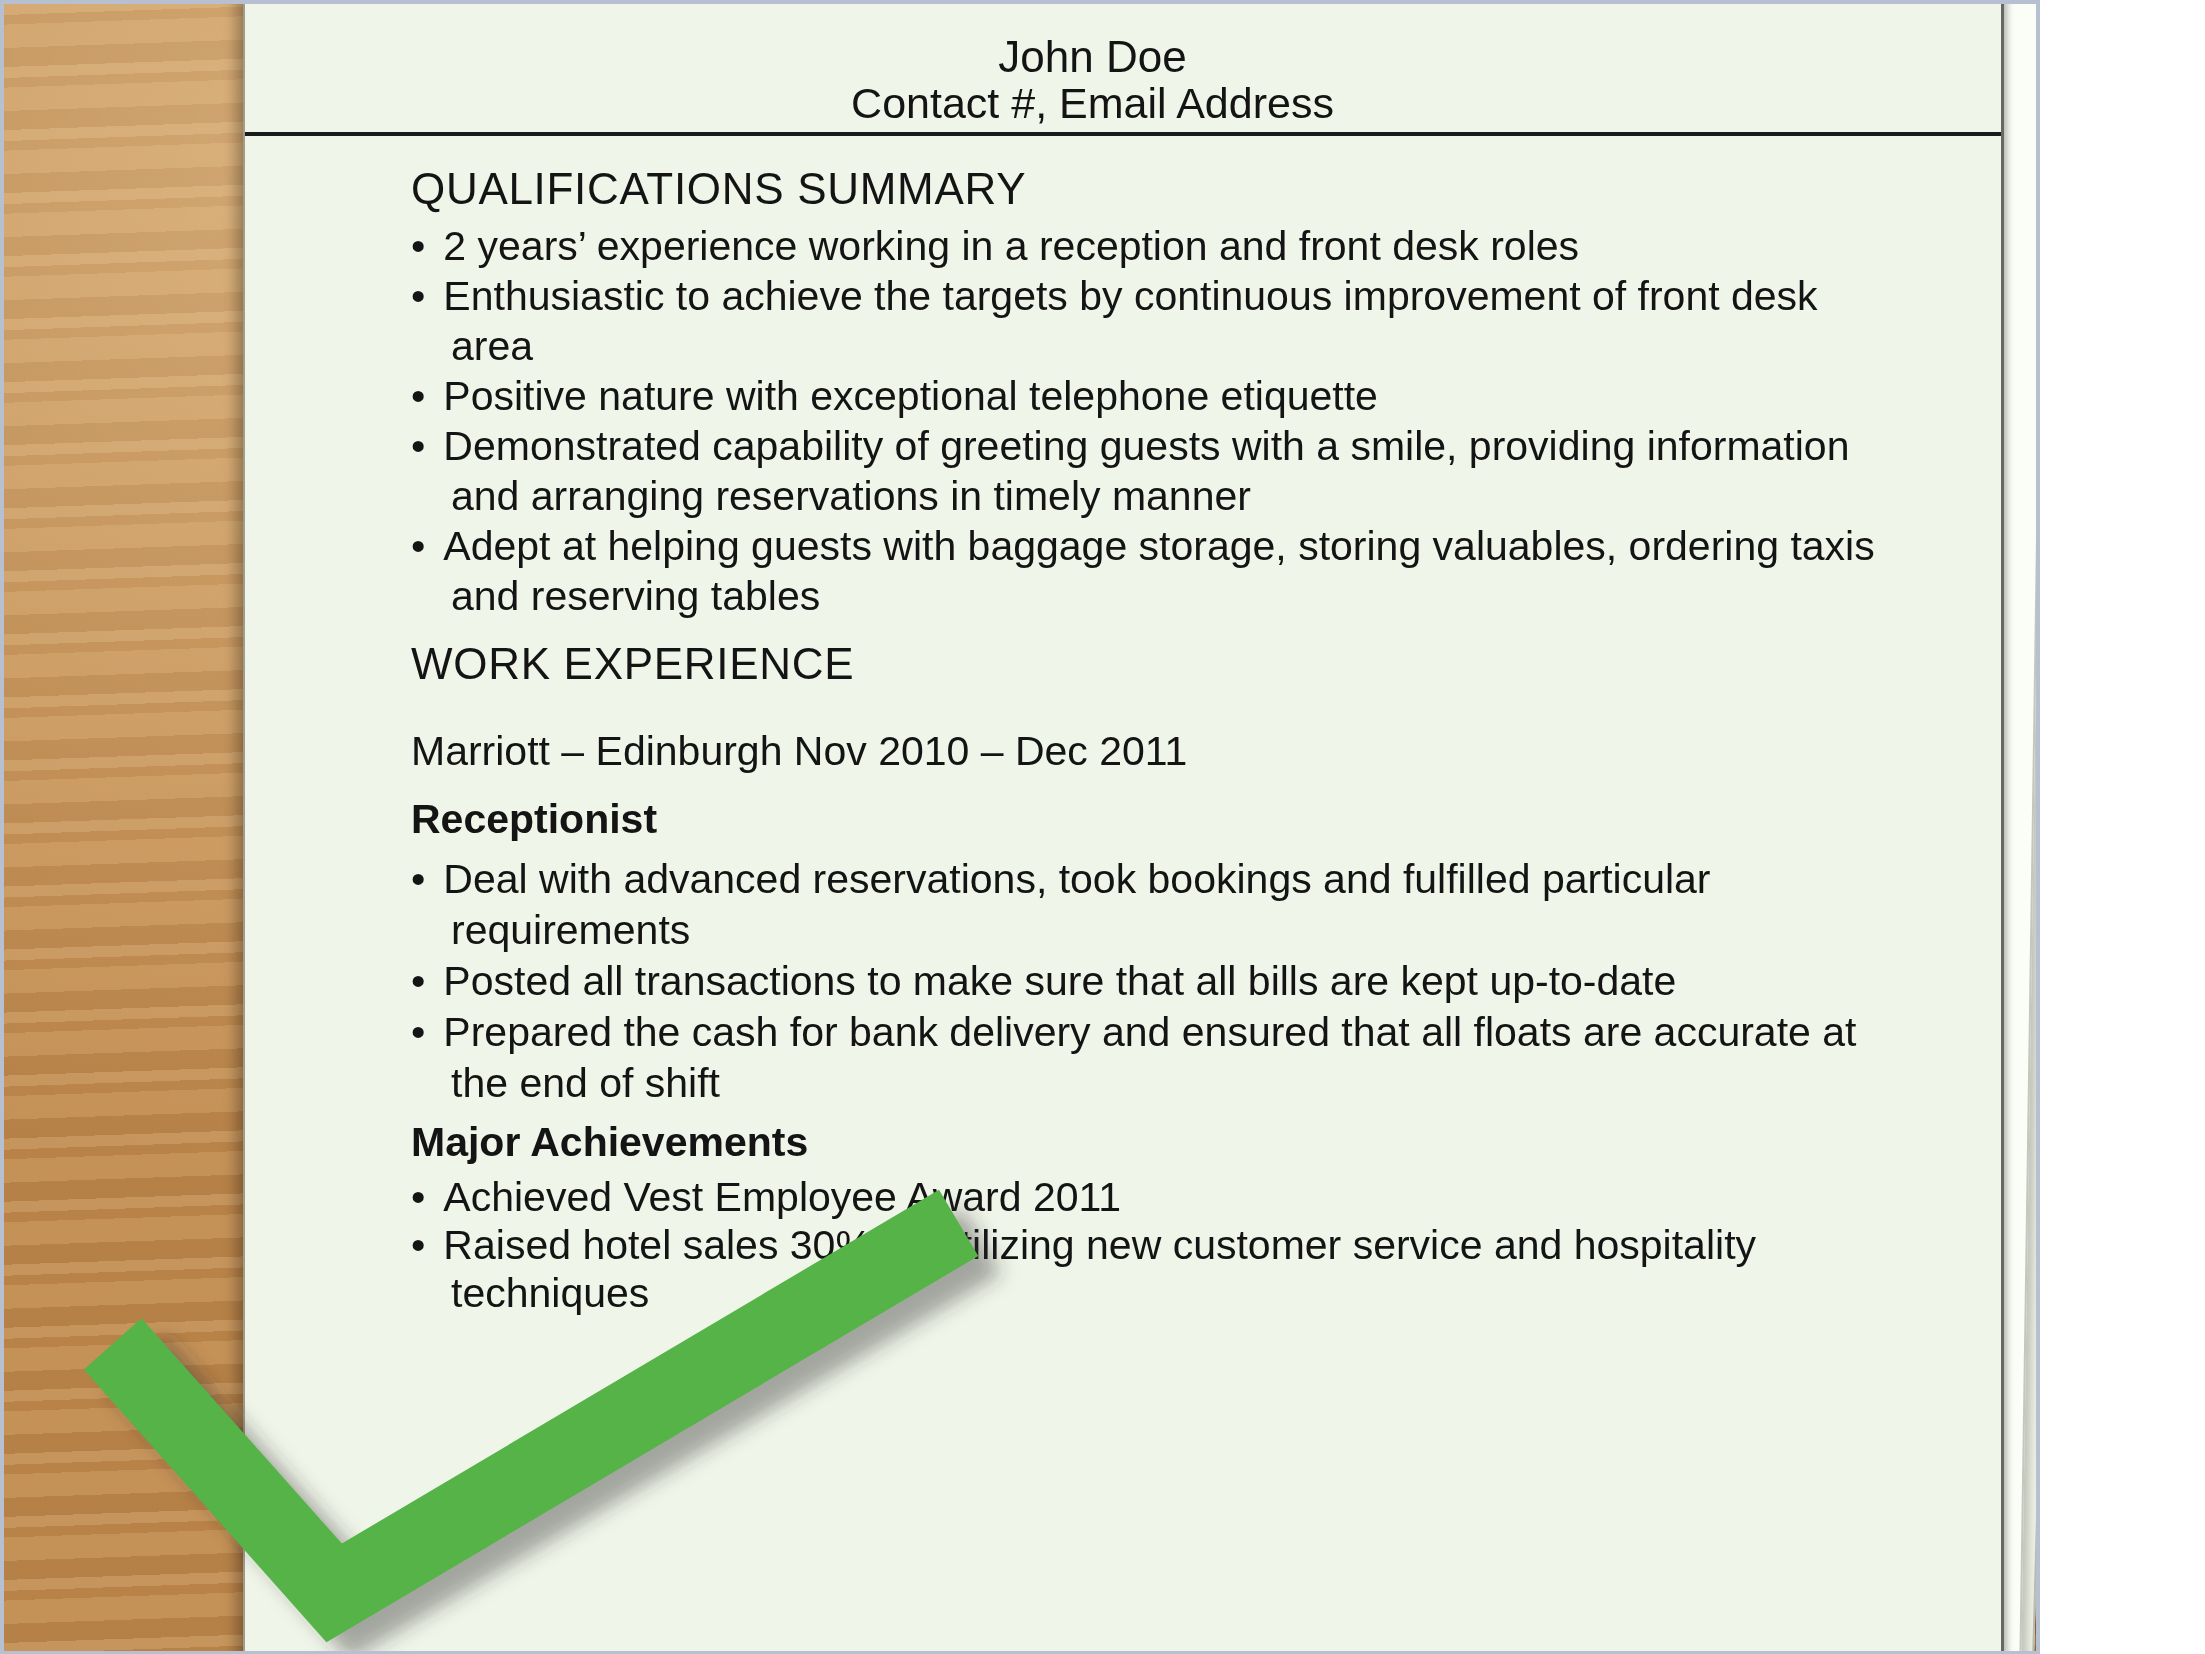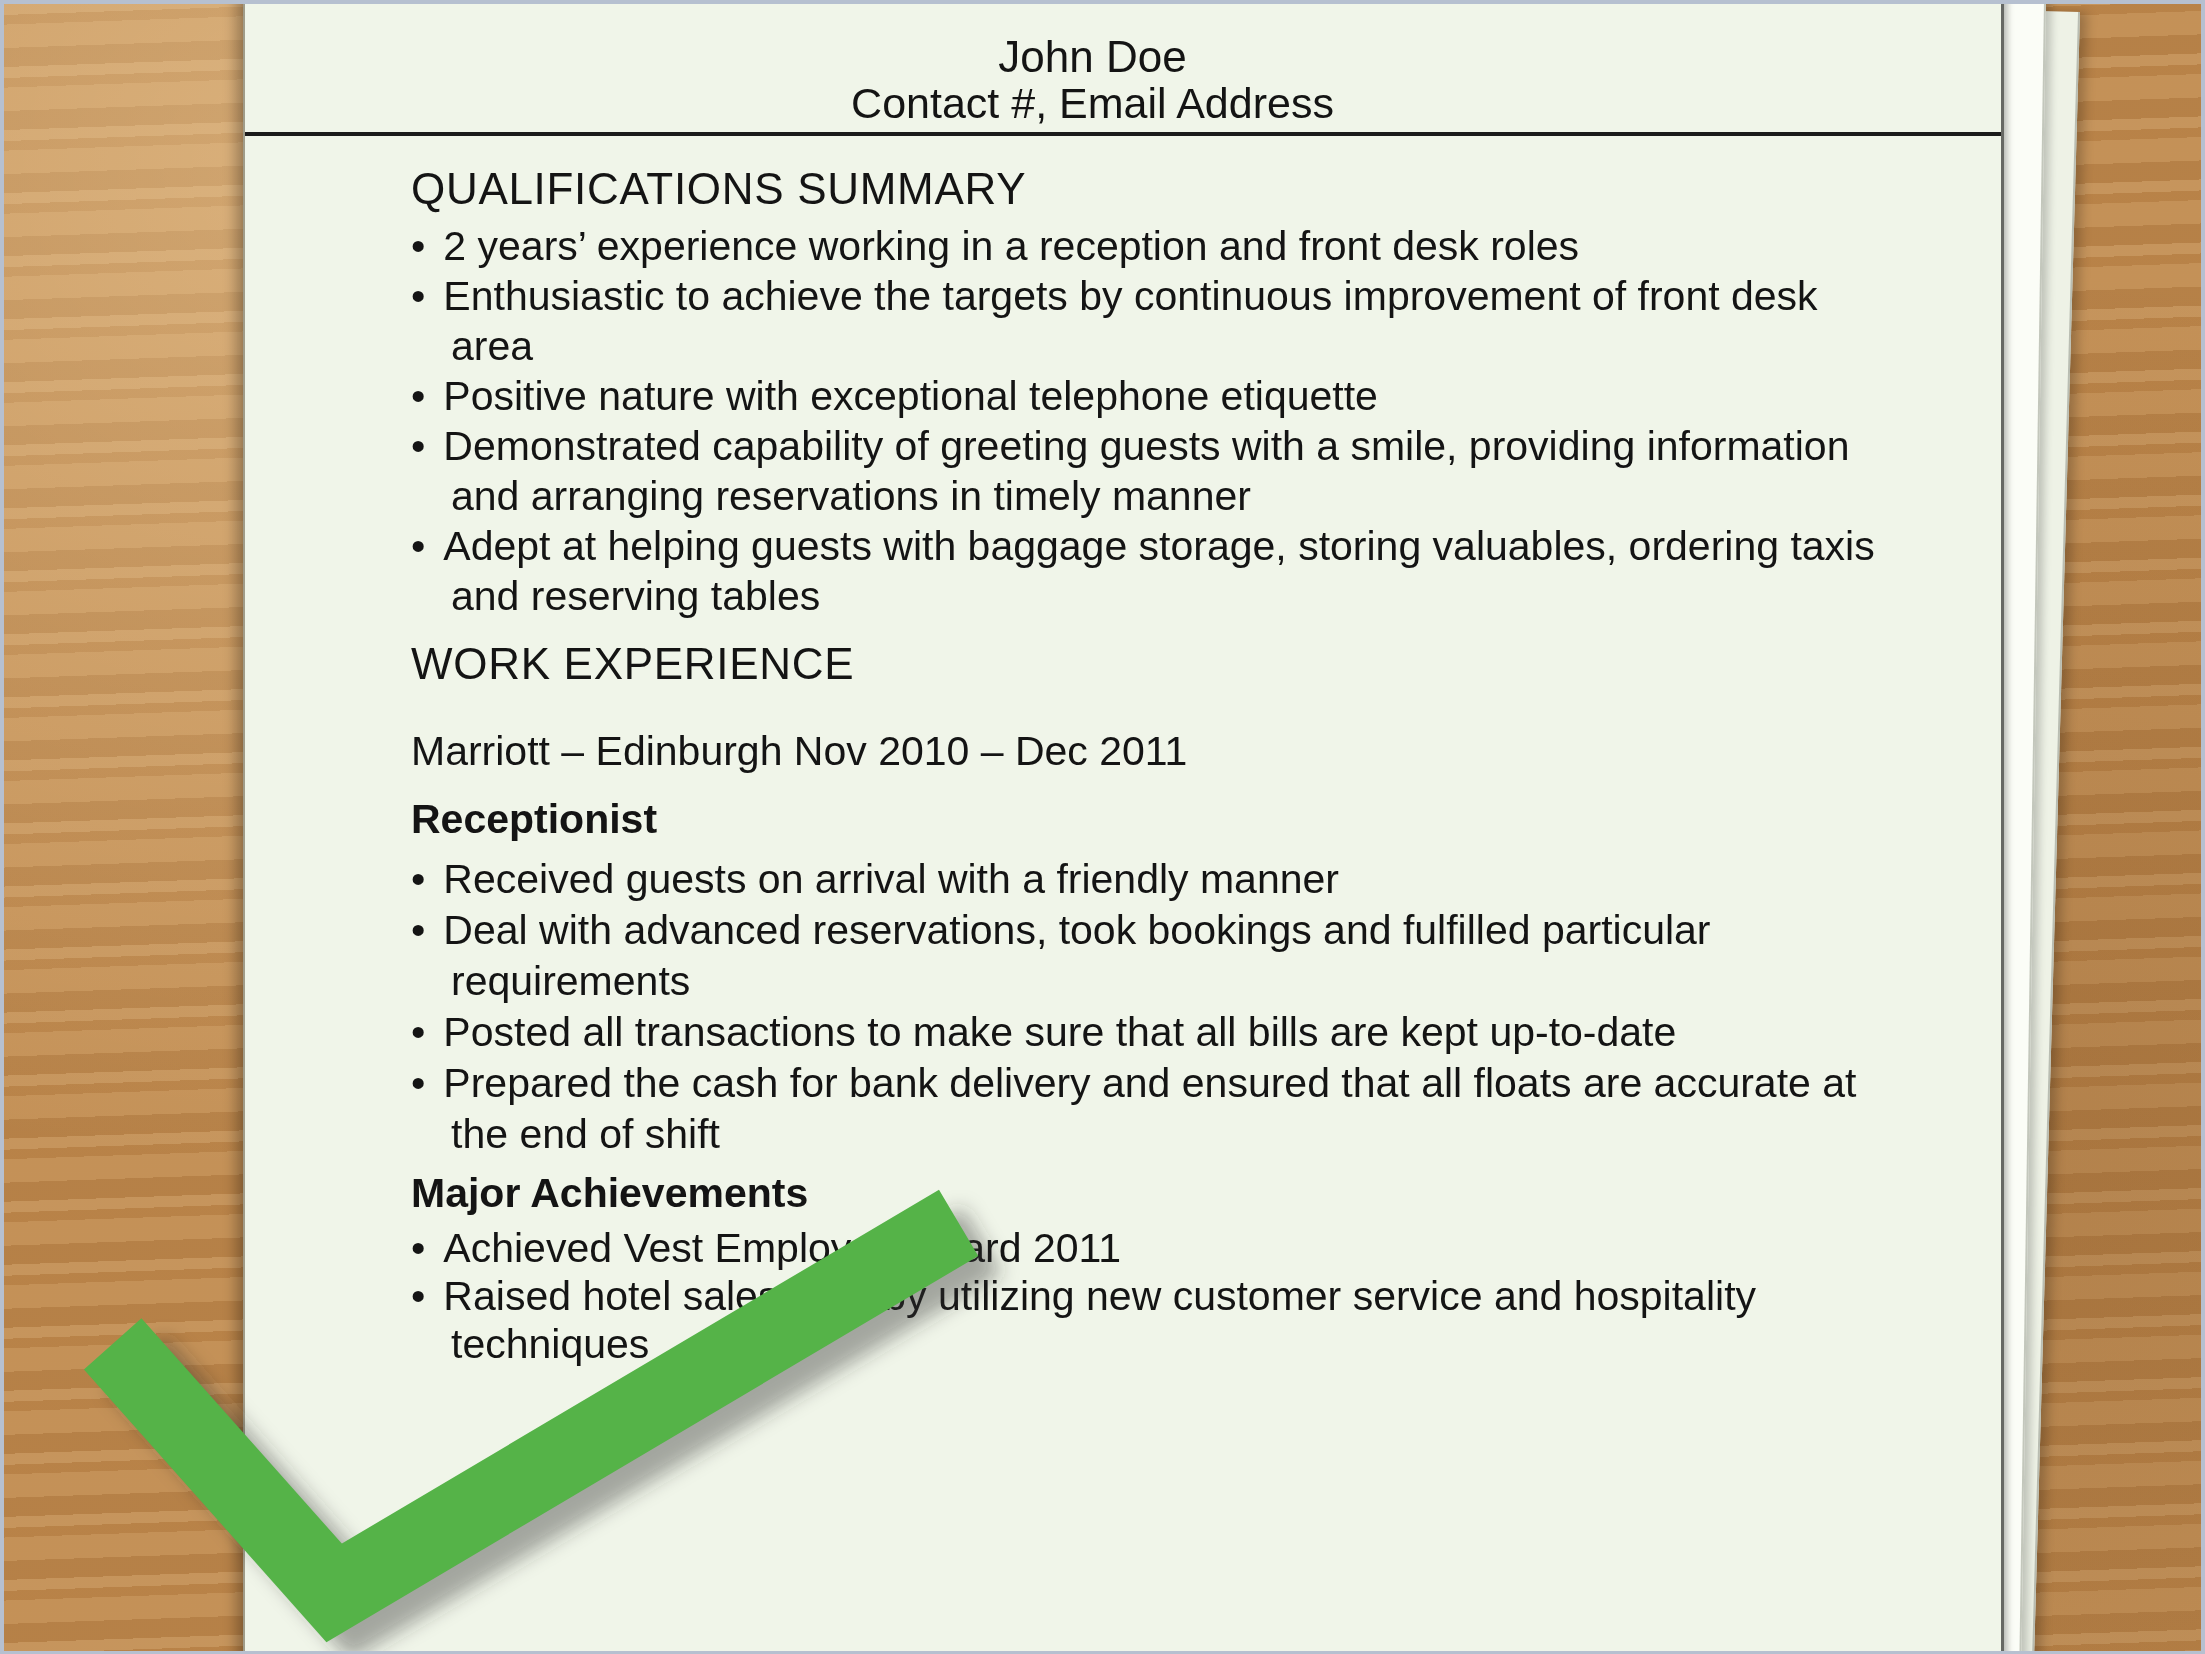--- a/index.html
+++ b/index.html
@@ -3,21 +3,21 @@
 <meta charset="utf-8">
 <style>
   :root{
     --paper:#f0f5e9; --wood-base:#c08a4e; --check-green:#55b348;
     --rule-color:#1b1b1b; --frame-border:#b6c0d0; --ink:#141414;
   }
   *{margin:0;padding:0;box-sizing:border-box}
   html,body{width:2205px;height:1655px;overflow:hidden}
   body{font-family:"Liberation Sans", sans-serif;color:var(--ink);}
   .frame{
-    position:relative;width:2205px;height:1655px;
+    position:relative;width:2040px;height:1655px;
     border:4.1px solid var(--frame-border);
     background:
       radial-gradient(ellipse at 16% 10%, rgba(255,230,185,.38), transparent 48%),
       radial-gradient(ellipse at 85% 70%, rgba(90,50,15,.18), transparent 55%),
       repeating-linear-gradient(178deg,
         rgba(255,244,220,.10) 0 11px,
         rgba(138,84,34,.14) 11px 20.6px,
         rgba(255,238,210,.07) 20.6px 44px,
         rgba(108,62,22,.12) 44px 63px),
       var(--wood-base);
@@ -80,21 +80,20 @@
         <li>Enthusiastic to achieve the targets by continuous improvement of front desk area</li>
         <li>Positive nature with exceptional telephone etiquette</li>
         <li>Demonstrated capability of greeting guests with a smile, providing information and arranging reservations in timely manner</li>
         <li>Adept at helping guests with baggage storage, storing valuables, ordering taxis and reserving tables</li>
       </ul>
 
       <h2 class="caps work">WORK EXPERIENCE</h2>
       <div class="employer">Marriott – Edinburgh Nov 2010 – Dec 2011</div>
       <h3 class="sub jobtitle">Receptionist</h3>
       <ul class="blist exp">
-        <li>Received guests on arrival with a friendly manner</li>
         <li>Deal with advanced reservations, took bookings and fulfilled particular requirements</li>
         <li>Posted all transactions to make sure that all bills are kept up-to-date</li>
         <li>Prepared the cash for bank delivery and ensured that all floats are accurate at the end of shift</li>
       </ul>
 
       <h3 class="sub major">Major Achievements</h3>
       <ul class="blist ach">
         <li>Achieved Vest Employee Award 2011</li>
         <li>Raised hotel sales 30% by utilizing new customer service and hospitality techniques</li>
       </ul>

